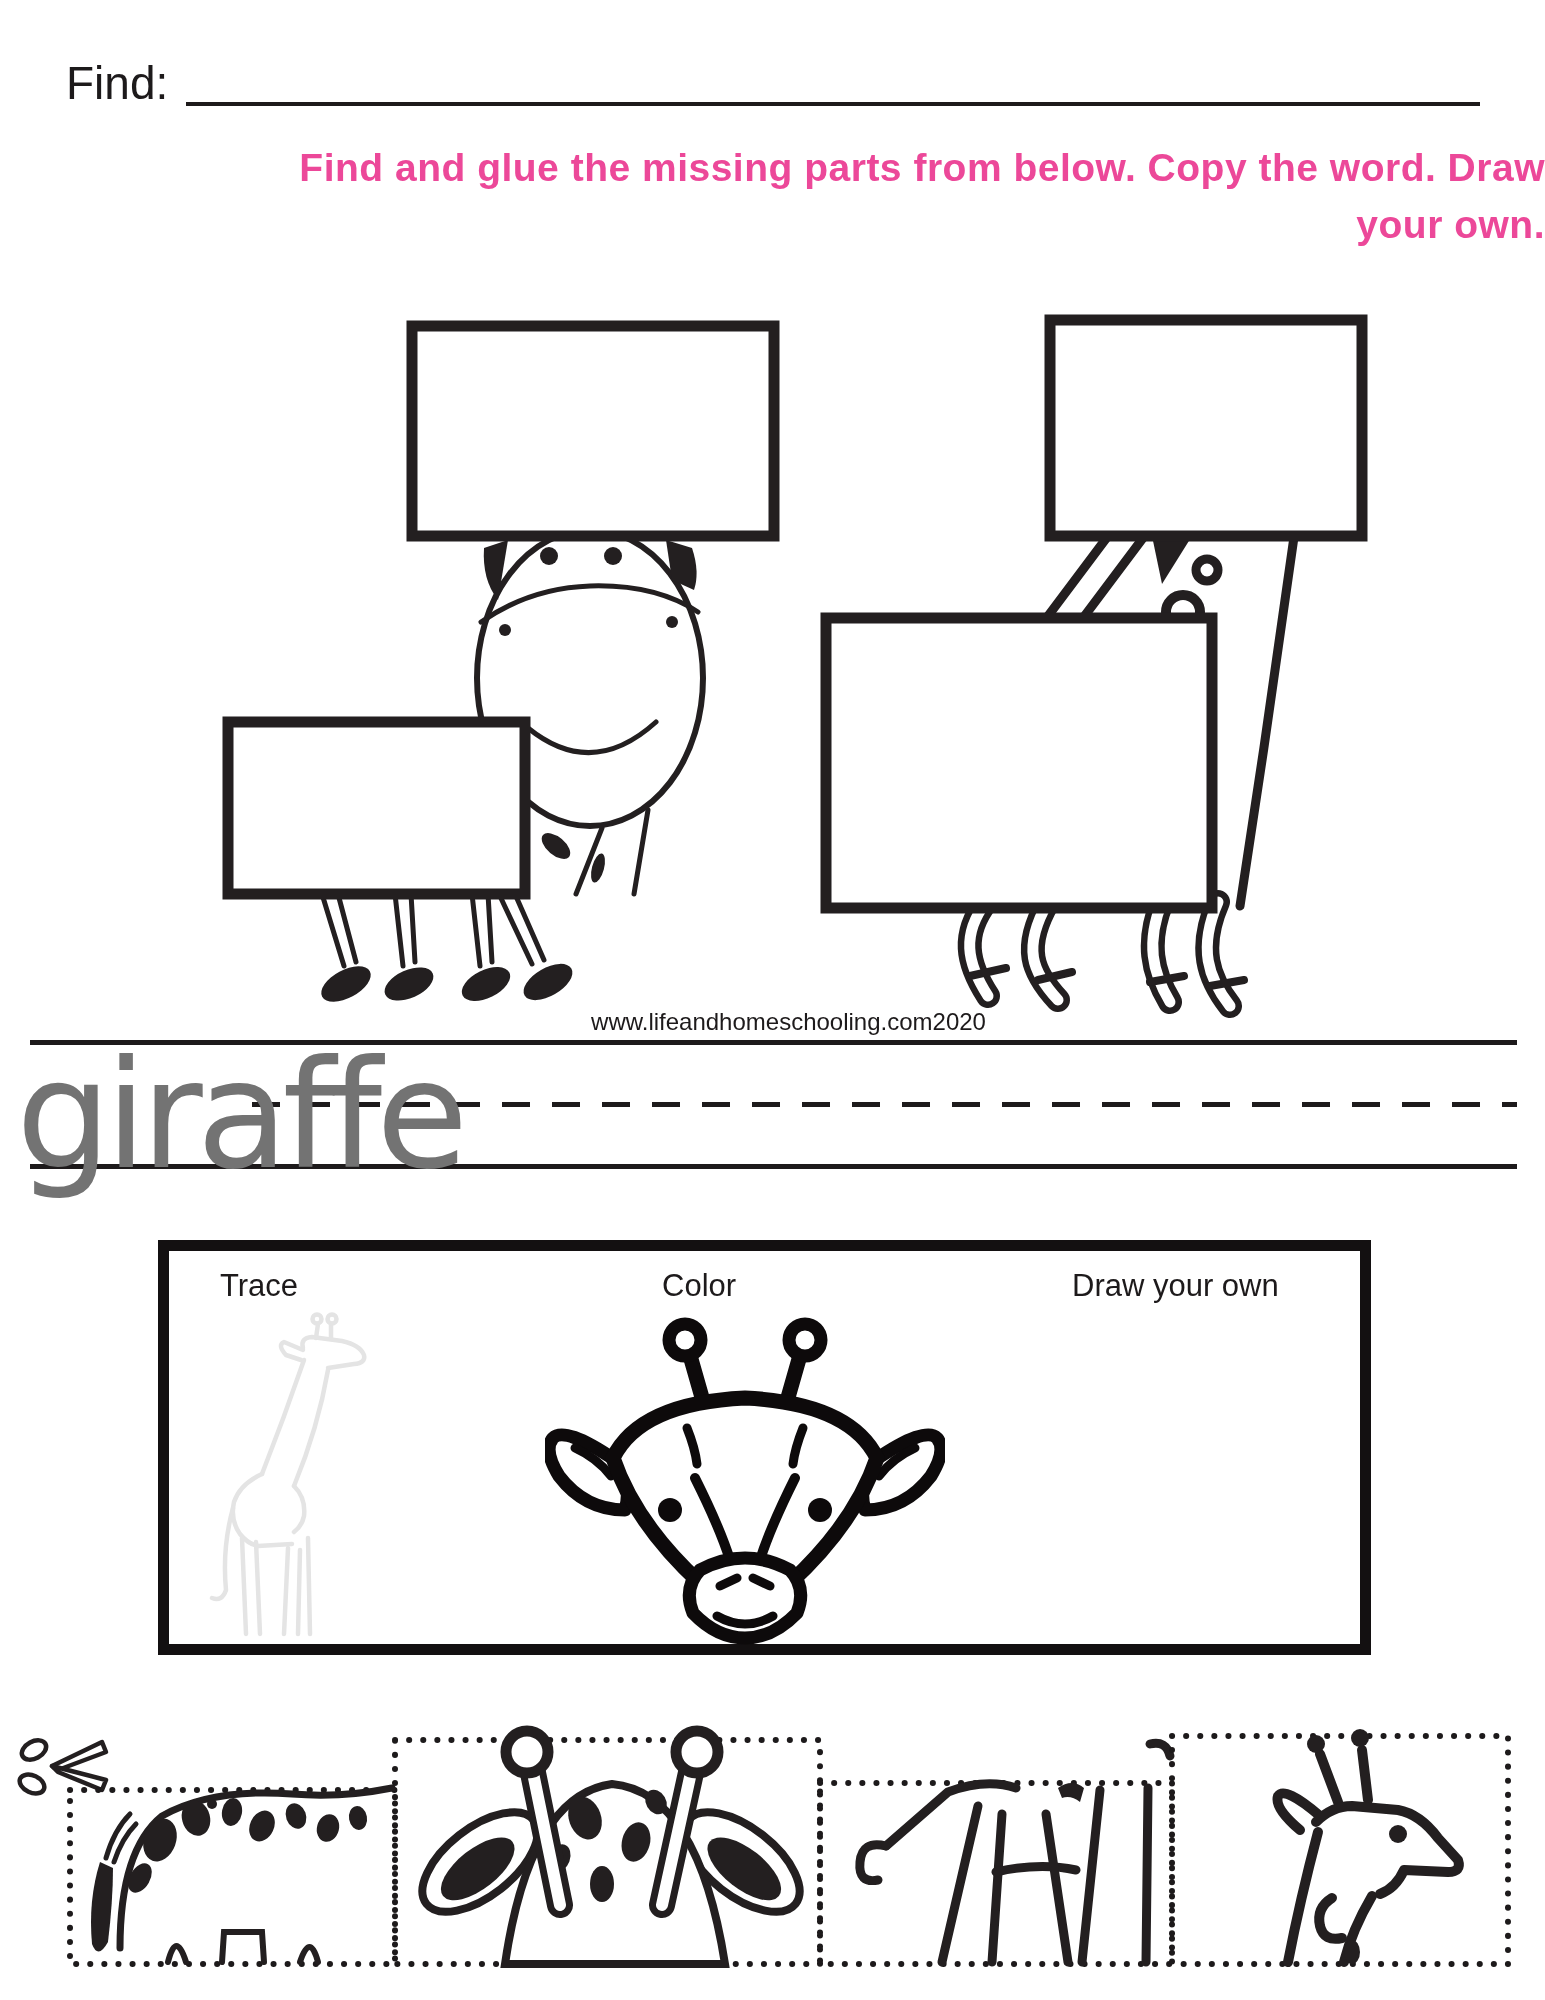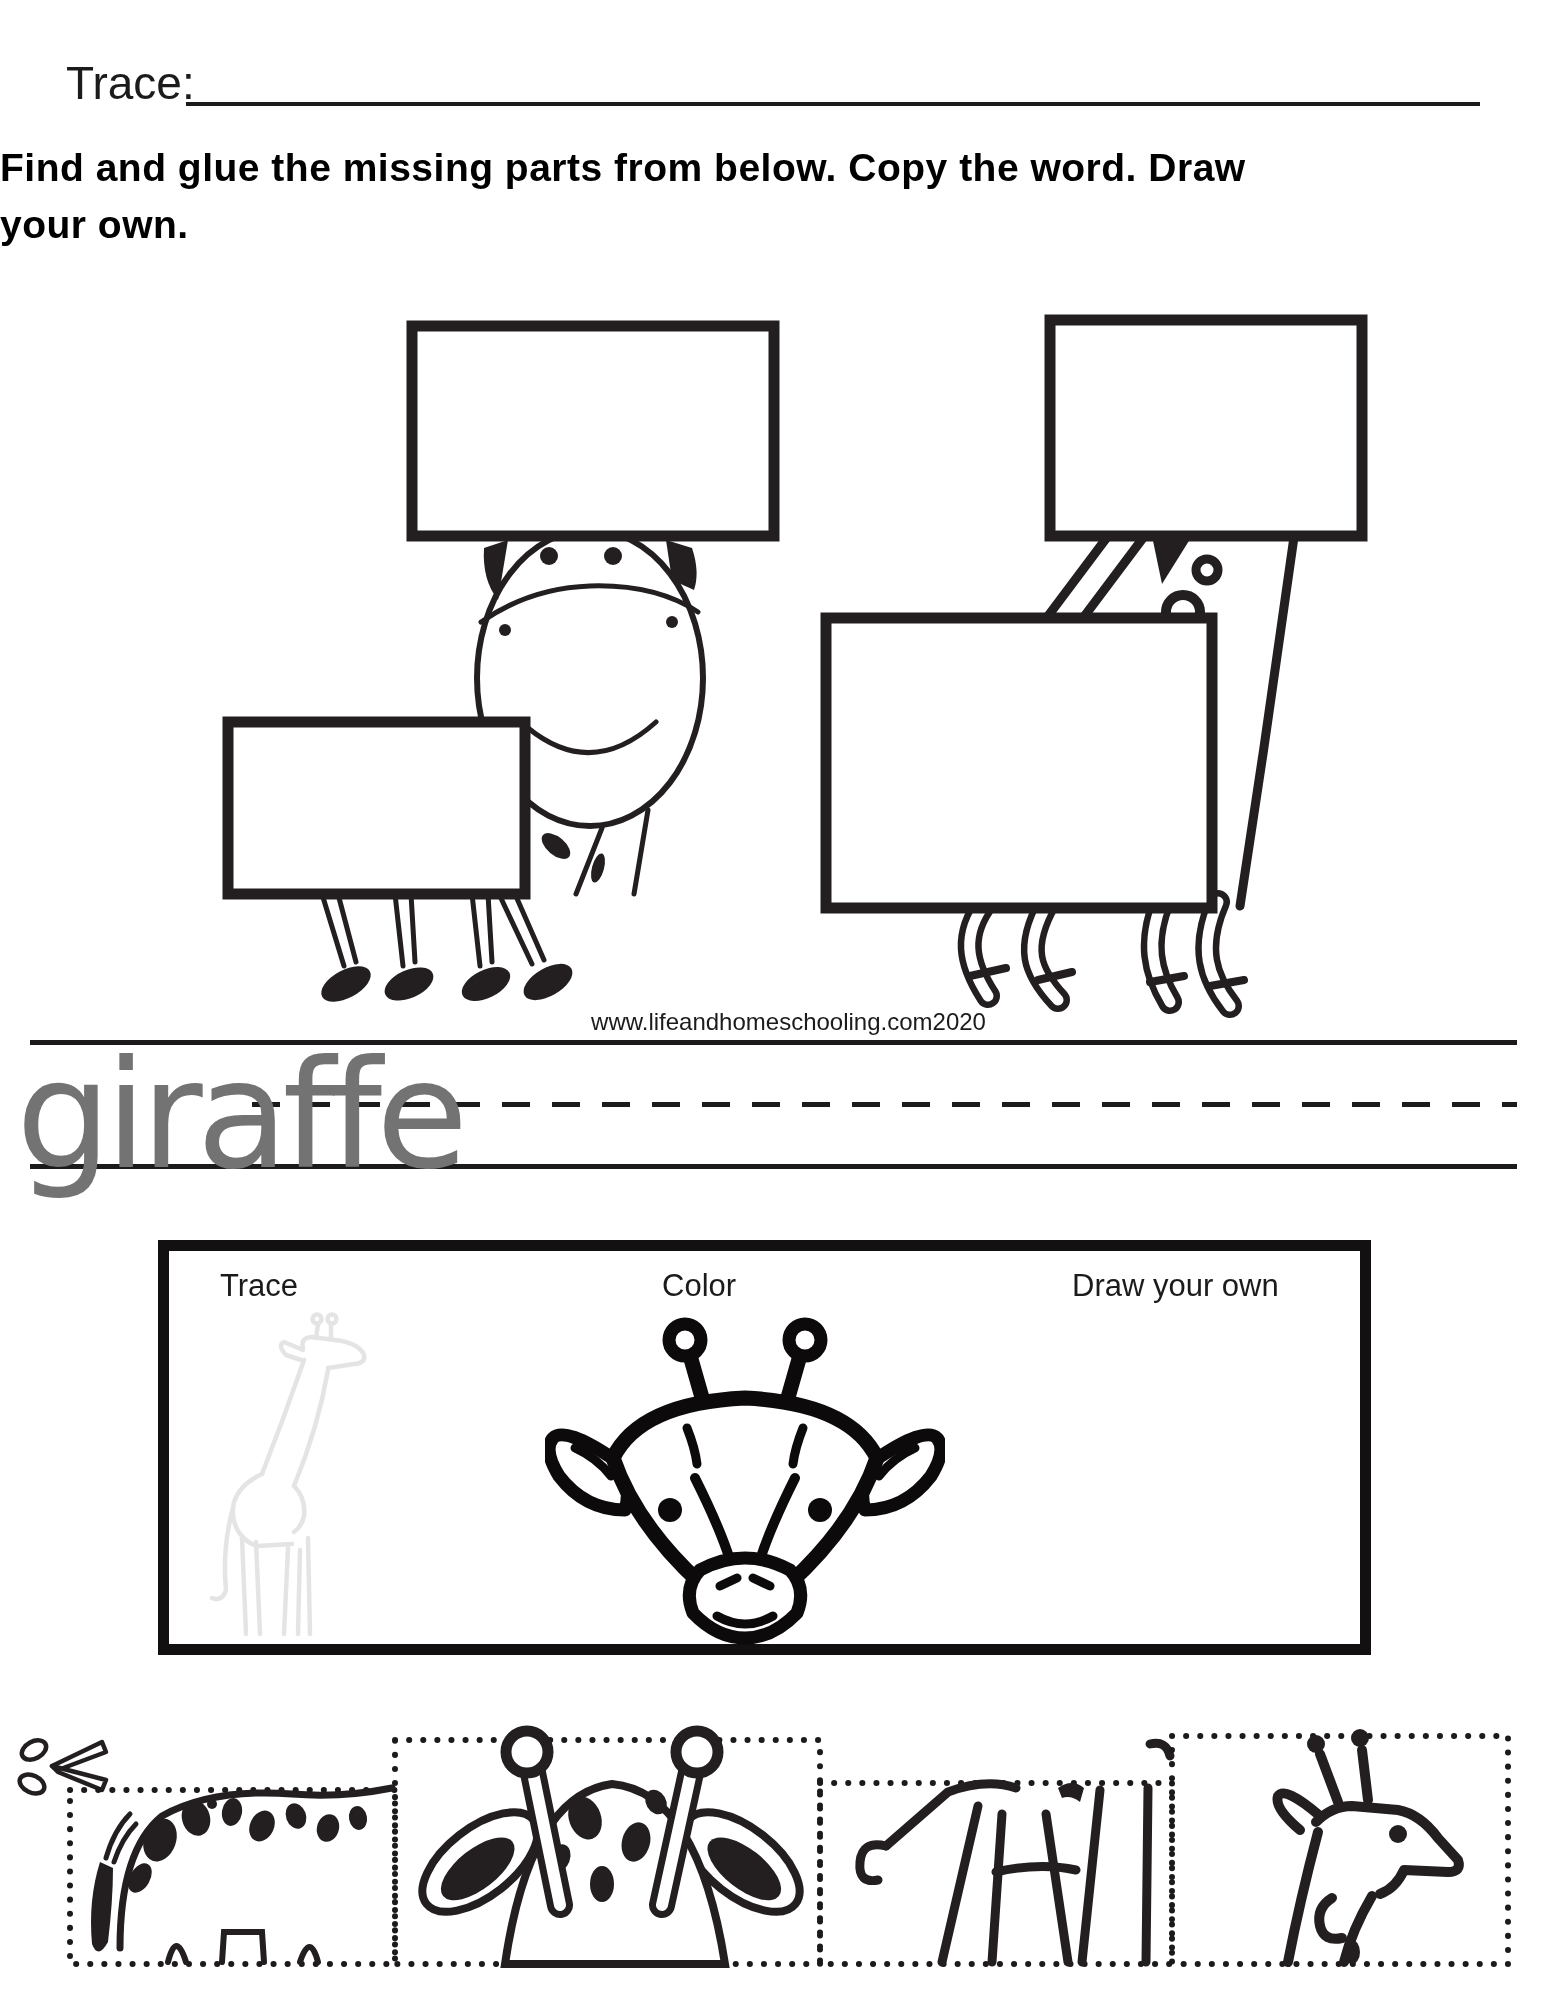--- a/index.html
+++ b/index.html
@@ -5,22 +5,22 @@
   html,body{margin:0;padding:0;background:#888;}
   .page{
     position:relative;width:1545px;height:2000px;margin:0 auto;
     background:#fff;overflow:hidden;
     font-family:"Liberation Sans",sans-serif;color:#231f20;
   }
   .abs{position:absolute;}
   
   .name-label{left:66px;top:56px;font-size:46px;color:#1d1a1b;}
   .name-line{left:186px;top:102px;width:1294px;height:4px;background:#1d1a1b;}
-  .title{left:0;right:0;top:140px;text-align:left;font-size:39px;font-weight:700;
-         color:#000000;line-height:1.45;letter-spacing:.5px;}
+  .title{left:0;right:0;top:140px;text-align:right;font-size:39px;font-weight:700;
+         color:#ec4899;line-height:1.45;letter-spacing:.5px;}
   
   .watermark{left:0;right:0;top:1008px;text-align:center;font-size:24px;color:#1d1a1b;padding-left:32px;}
   .rule{left:30px;width:1487px;height:5px;background:#1d1a1b;}
   .rule.top{top:1040px;}
   .rule.bottom{top:1164px;}
   .rule-dashed{left:252px;top:1102px;width:1265px;height:5px;
     background:repeating-linear-gradient(to right,#1d1a1b 0 28px,transparent 28px 50px);}
   .practice-word{left:16px;top:1040px;font-size:150px;line-height:1;
     font-family:"DejaVu Sans",sans-serif;letter-spacing:-6px;color:#737373;}
   
@@ -30,21 +30,21 @@
   .lbl-trace{left:220px;width:160px;}
   .lbl-color{left:662px;width:200px;}
   .lbl-draw{left:1072px;width:300px;}
   svg{display:block;}
 </style>
 </head>
 <body>
 
 <div class="page">
 
-  <span class="abs name-label">Trace:</span>
+  <span class="abs name-label">Find:</span>
   <div class="abs name-line"></div>
   <div class="abs title">
     <div>Find and glue the missing parts from below. Copy the word. Draw</div>
     <div>your own.</div>
   </div>
 
   <svg class="abs" style="left:0;top:240px;" width="1545" height="790" viewBox="0 240 1545 790">
     <g stroke="#231f20" fill="none" stroke-linecap="round">
 
       <g>

